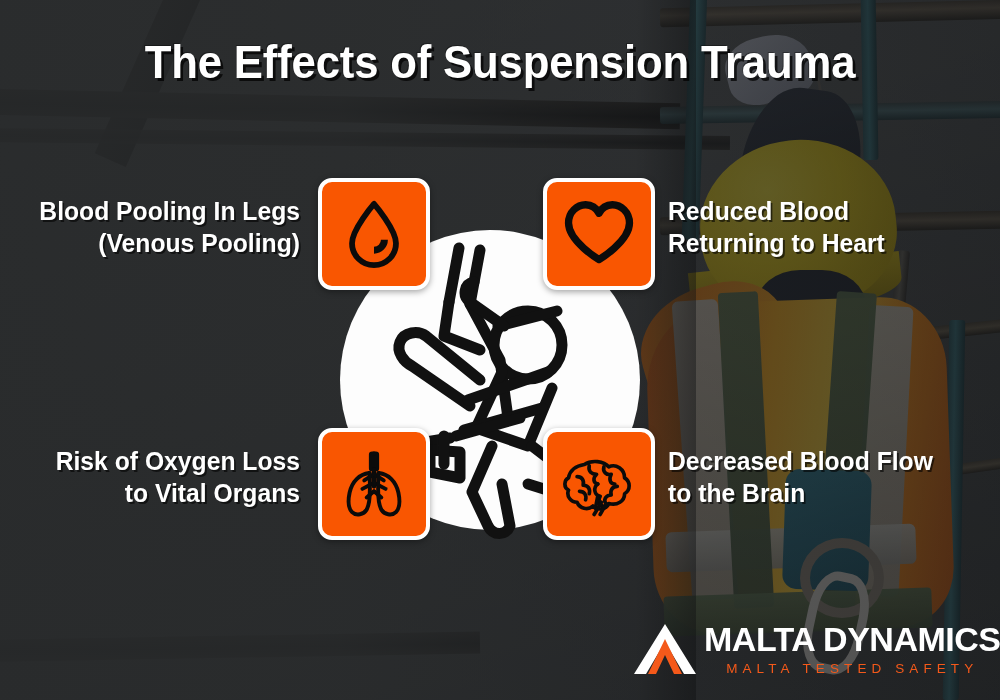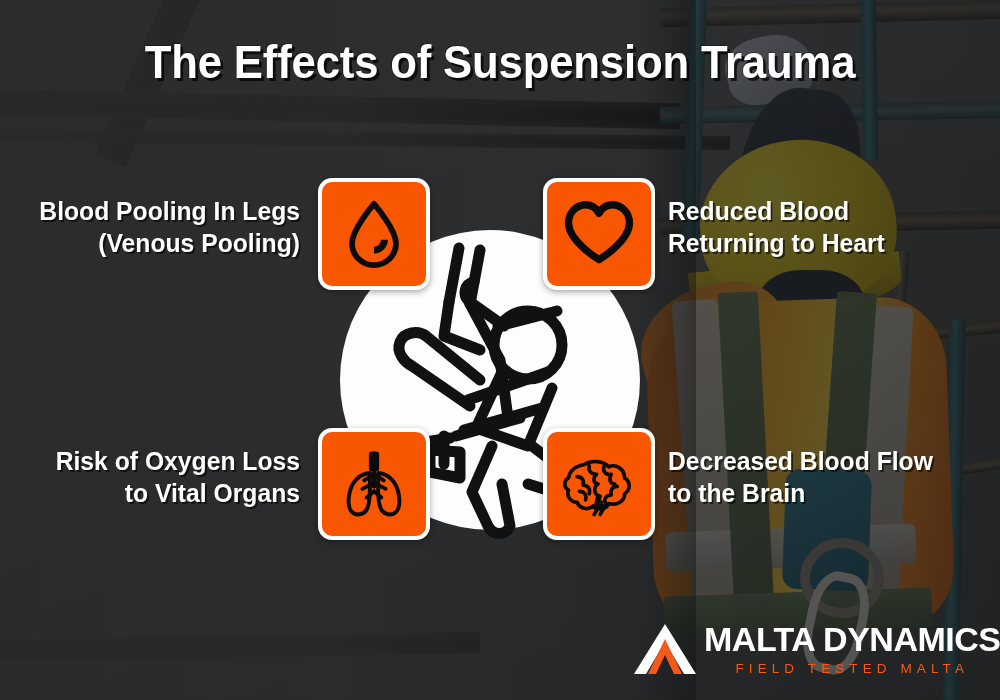--- a/index.html
+++ b/index.html
@@ -294,17 +294,17 @@
     <span class="ln">to the Brain</span>
   </div>
 
   <div class="logo">
     <svg class="logo-mark" viewBox="0 0 66 54">
       <path d="M33 2 L64 52 L52 52 L33 20 L14 52 L2 52 Z" fill="#ffffff"></path>
       <path d="M33 17 L50 52 L42 52 L33 33 L24 52 L16 52 Z" fill="#f4591a"></path>
     </svg>
     <div class="logo-text">
       <div class="logo-name">MALTA DYNAMICS</div>
-      <div class="logo-tag">FIELD TESTED MALTA</div>
+      <div class="logo-tag">MALTA TESTED SAFETY</div>
     </div>
   </div>
 
 </div>
 
 </body></html>

